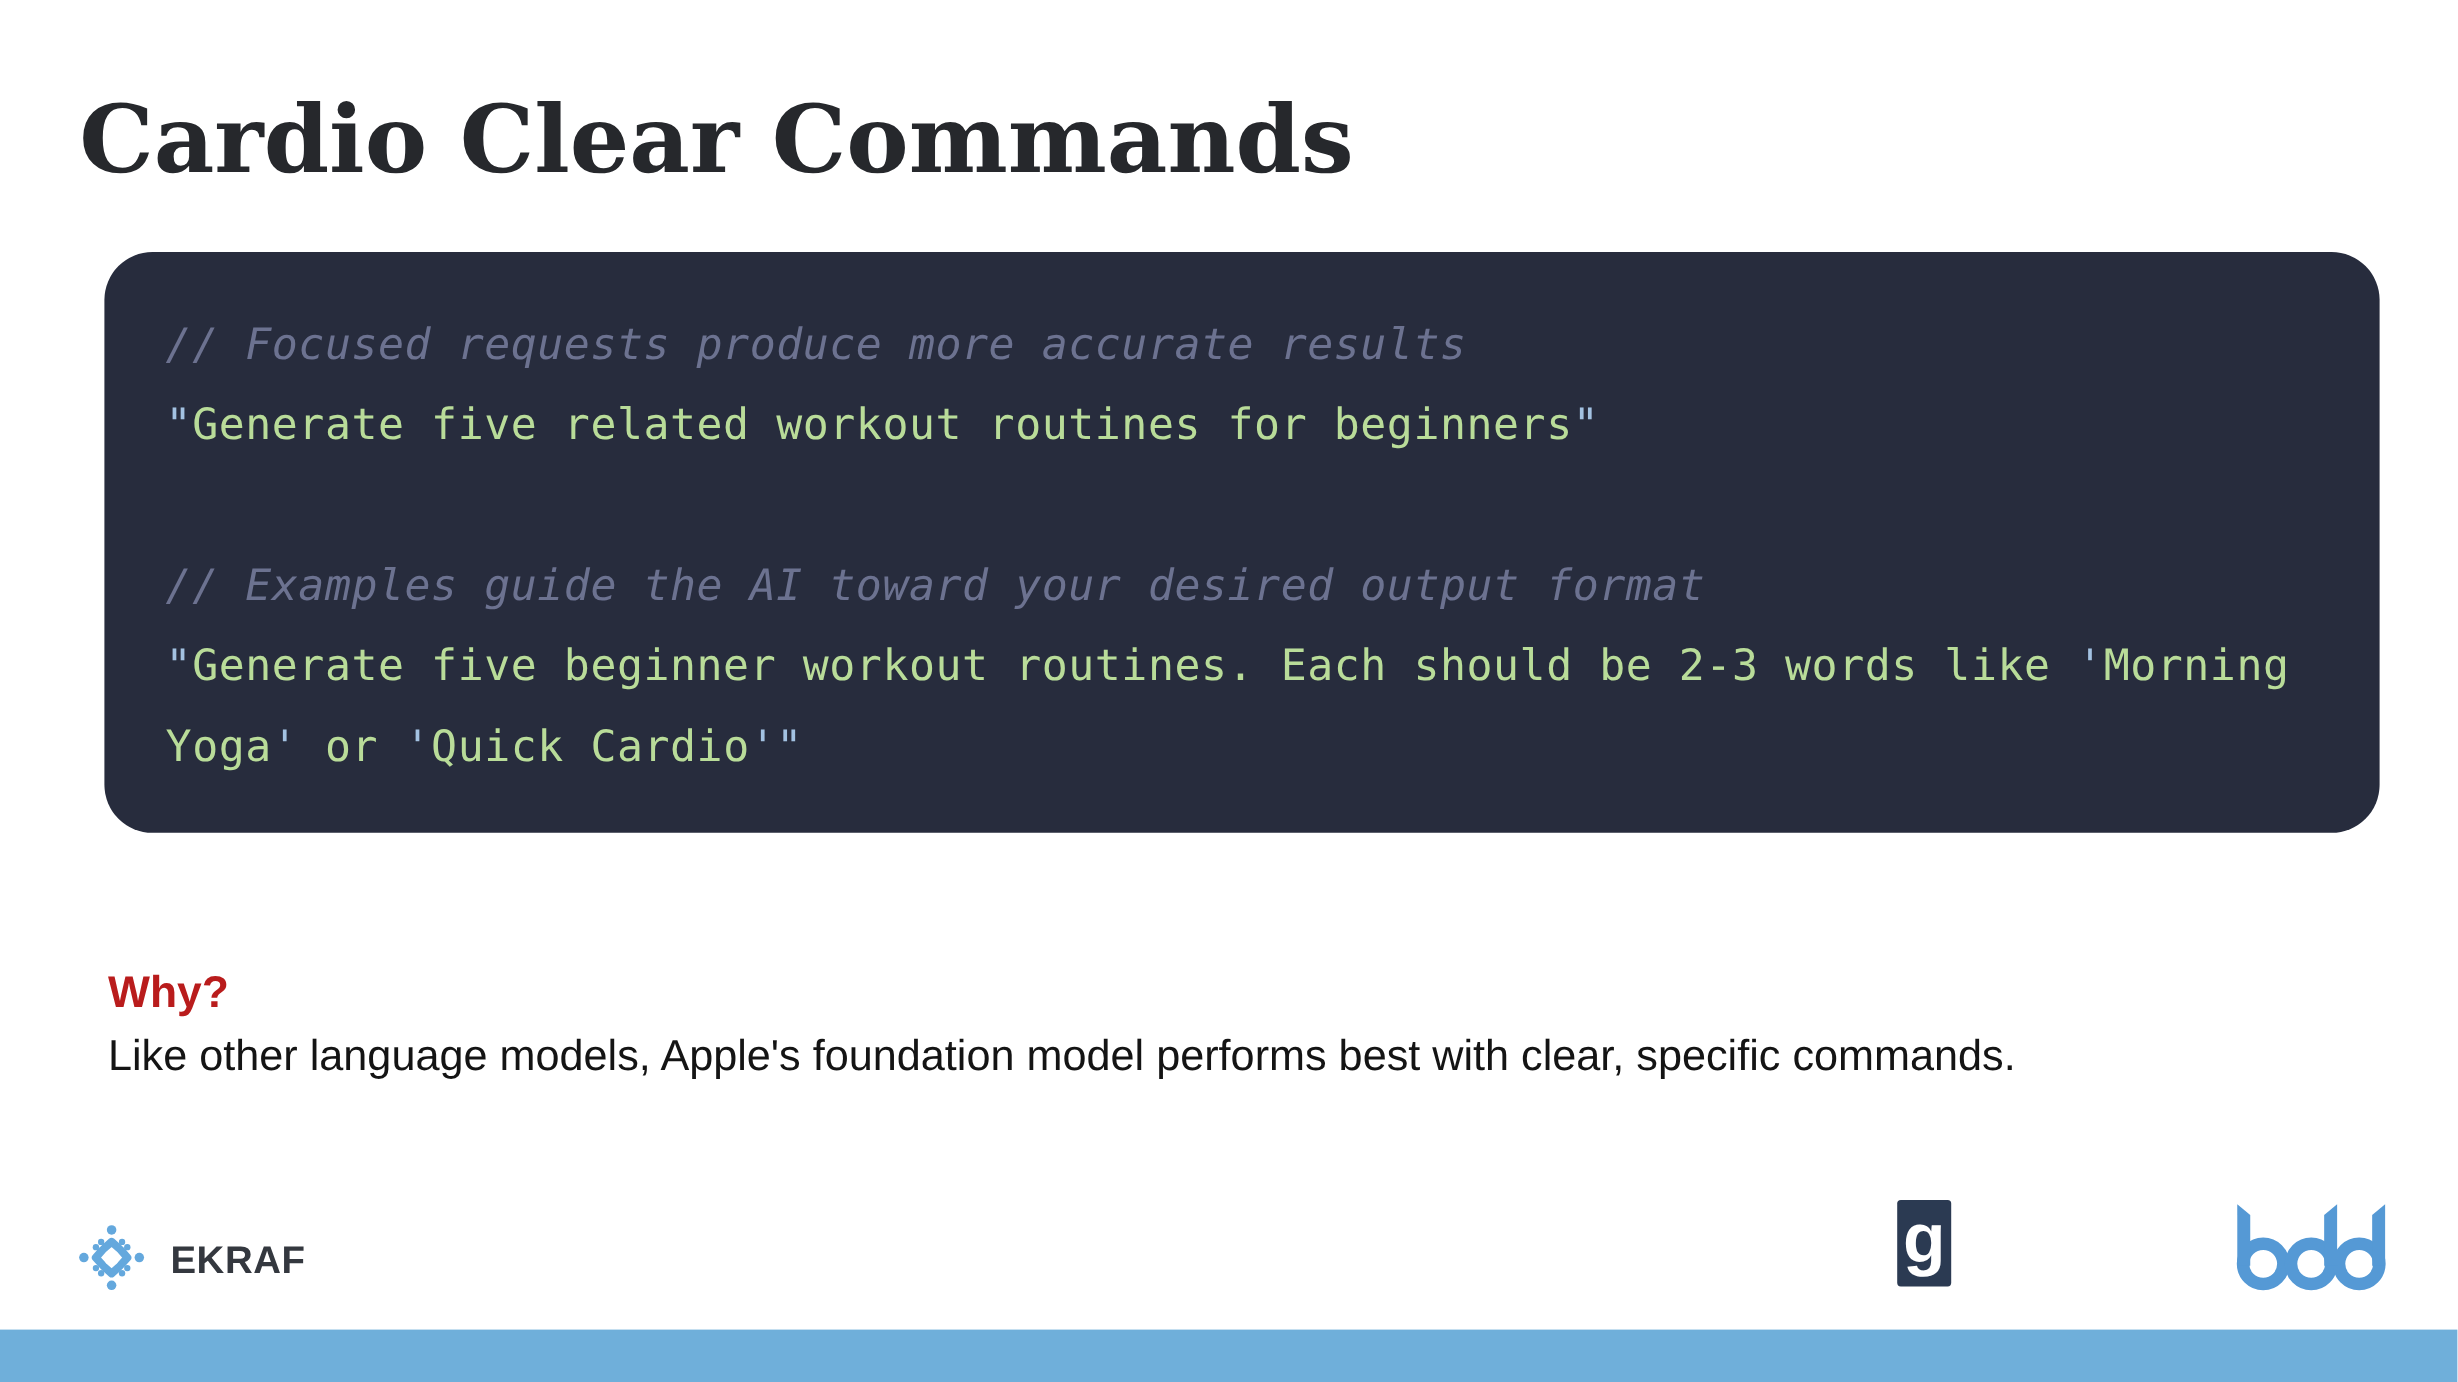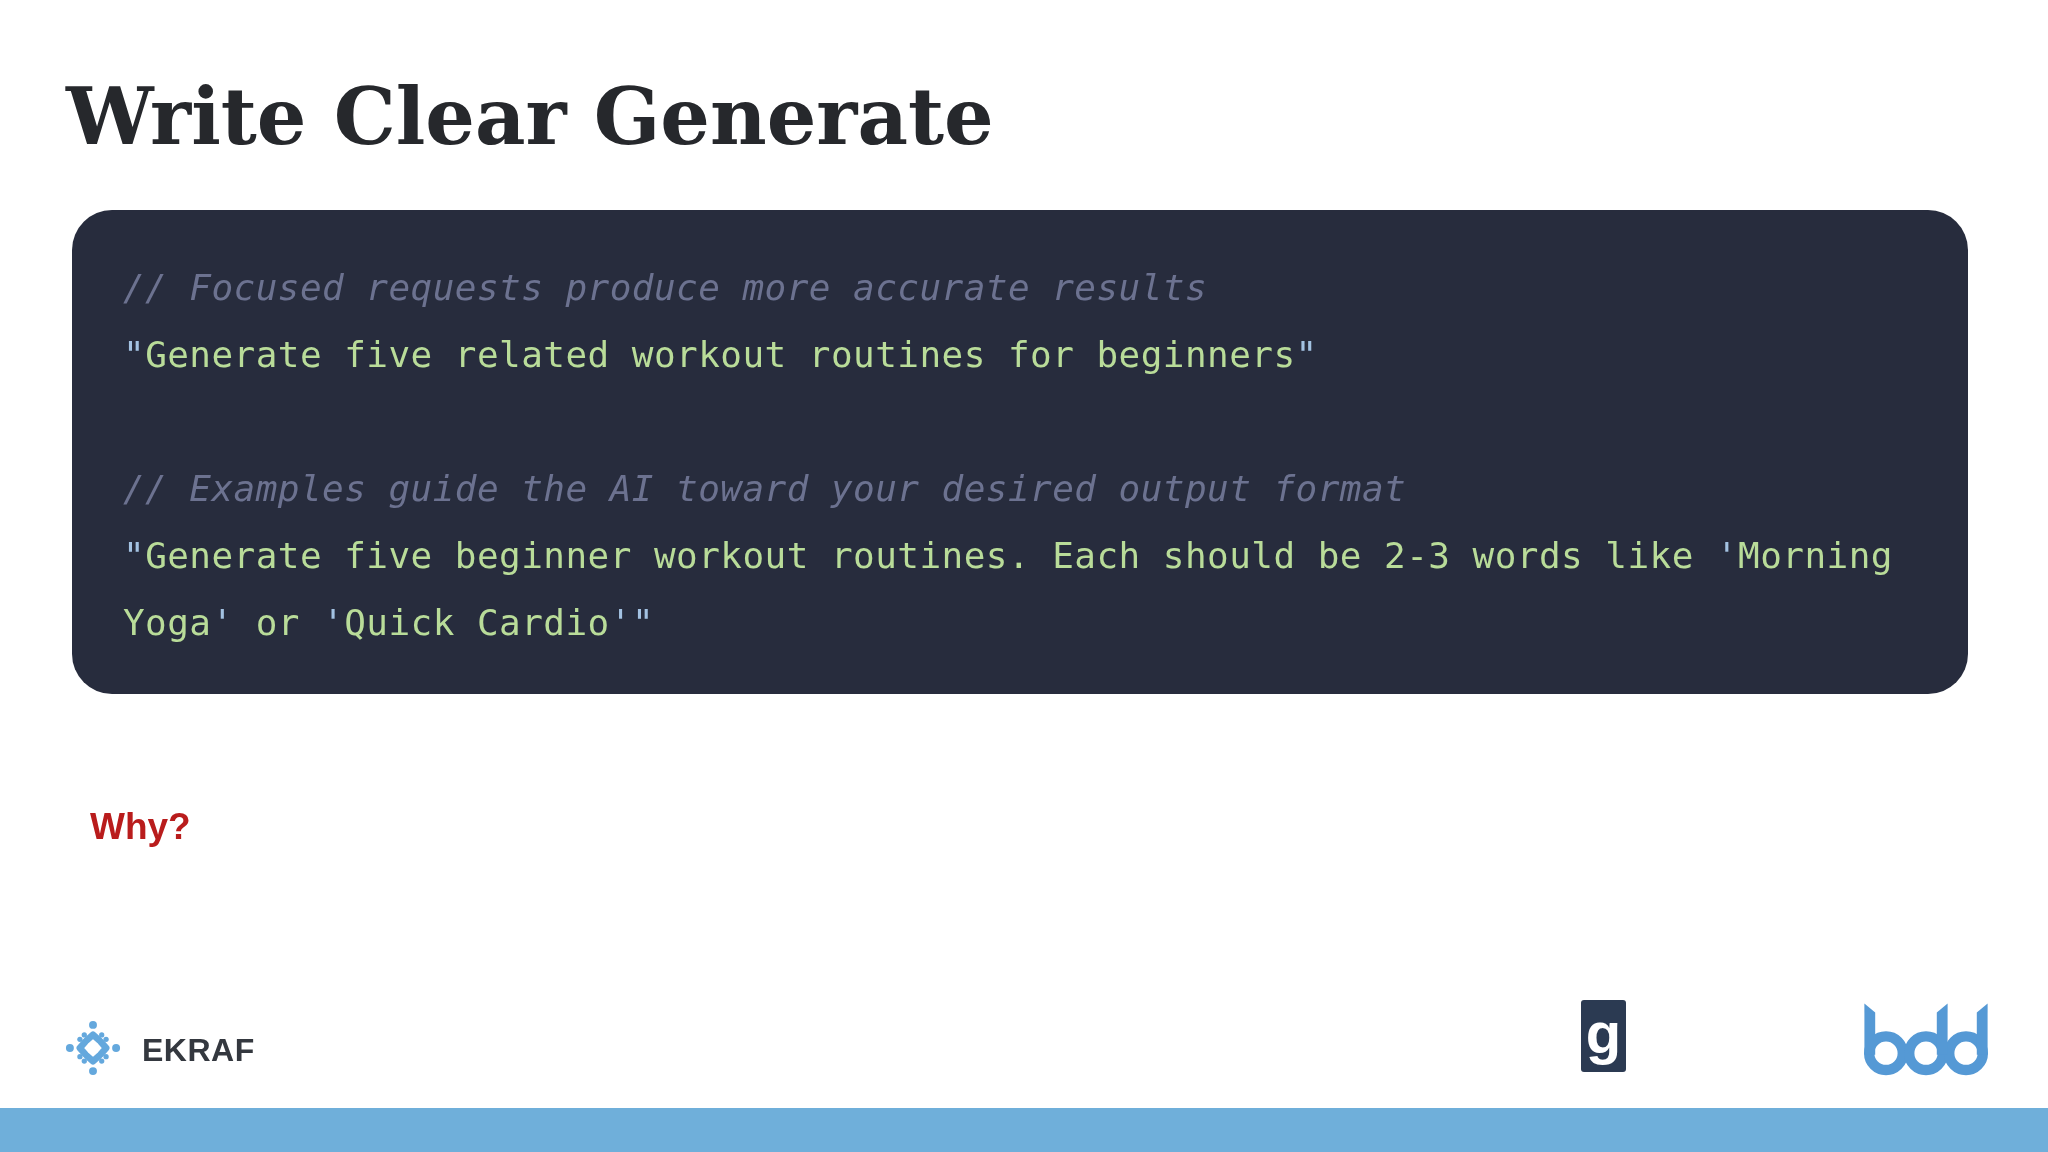--- a/index.html
+++ b/index.html
@@ -21,21 +21,21 @@
 
   .title{
     position:absolute;left:66px;top:78px;
     font-family:"DejaVu Serif",serif;
     font-weight:bold;font-size:78px;line-height:1;
     color:var(--title-color);
     letter-spacing:0px;white-space:nowrap;
   }
 
   .code{
-    position:absolute;left:72px;top:210px;width:1896px;height:484px;
+    position:absolute;left:87px;top:210px;width:1896px;height:484px;
     background:var(--code-background);
     border-radius:40px;
     padding:44px 51px 40px 51px;
     font-family:"DejaVu Sans Mono",monospace;
     font-size:36px;line-height:67px;letter-spacing:0.45px;
     white-space:pre-wrap;word-wrap:normal;
   }
   .code .line{min-height:67px;}
   .code .comment{color:var(--code-comment);font-style:italic;}
   .code .string{color:var(--code-string);}
@@ -72,26 +72,27 @@
   .bottom-bar{
     position:absolute;left:0;bottom:0;width:2048px;height:44px;
     background:var(--bottom-bar);
   }
 </style>
 </head>
 <body>
 
 <div class="stage">
 
-  <h1 class="title">Write Clear Generate</h1>
+  <h1 class="title">Cardio Clear Commands</h1>
 
   <div class="code"><div class="line comment">// Focused requests produce more accurate results</div><div class="line string"><span class="q">"</span><span>Generate five related workout routines for beginners</span><span class="q">"</span></div><div class="line blank">&nbsp;</div><div class="line comment">// Examples guide the AI toward your desired output format</div><div class="line string"><span class="q">"</span><span>Generate five beginner workout routines. Each should be 2-3 words like </span><span class="q">'</span><span>Morning Yoga</span><span class="q">'</span><span> or </span><span class="q">'</span><span>Quick Cardio</span><span class="q">'</span><span class="q">"</span></div></div>
 
   <div class="why">
     <div class="why-h">Why?</div>
+    <div class="why-p">Like other language models, Apple's foundation model performs best with clear, specific commands.</div>
   </div>
 
   <div class="footer-ekraf">
     <span>
       <svg width="66" height="70" viewBox="0 0 100 100" fill="none">
         <g stroke="var(--ekraf-blue)" stroke-width="10" stroke-linecap="round" stroke-linejoin="round" fill="none">
           <polyline points="41,38 50,30 59,38"></polyline>
           <polyline points="62,41 70,50 62,59"></polyline>
           <polyline points="59,62 50,70 41,62"></polyline>
           <polyline points="38,59 30,50 38,41"></polyline>

